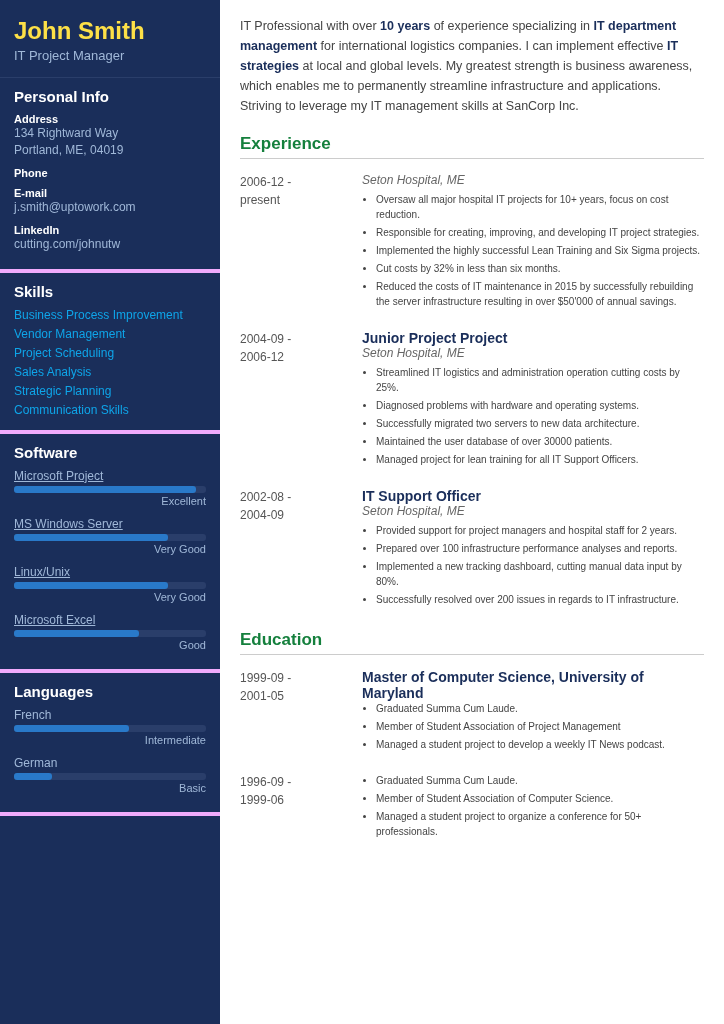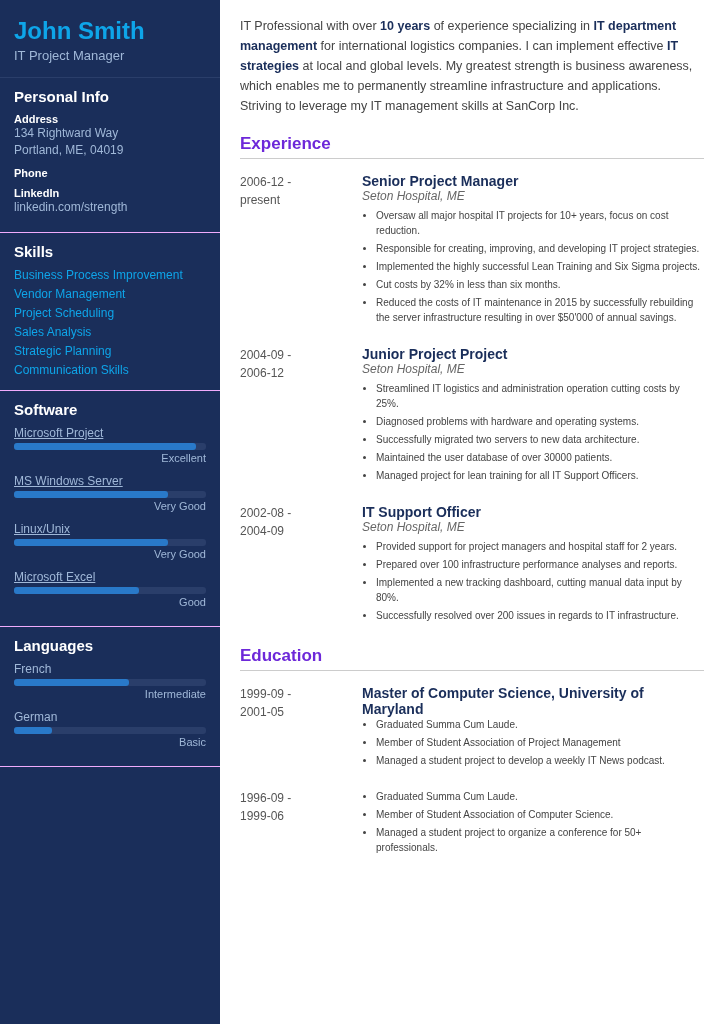--- a/index.html
+++ b/index.html
@@ -15,32 +15,32 @@
       flex-shrink: 0;
     }
     .sidebar-header {
       background: #1a2e5a;
       padding: 18px 14px 14px 14px;
       border-bottom: 1px solid #2a3e6a;
     }
     .sidebar-header .name {
       font-size: 24px;
       font-weight: 900;
-      color: #0ea5e9;
+      color: #fde047;
       line-height: 1.1;
     }
     .sidebar-header .title {
       font-size: 13px;
       color: #a0b8d8;
       margin-top: 4px;
     }
 
     .sidebar-section {
       padding: 10px 14px 8px 14px;
-      border-bottom: 1px solid #f0abfc;
+      border-bottom: 4px solid #f0abfc;
     }
     .sidebar-section-title {
       font-size: 15px;
       font-weight: 700;
       color: #fff;
       margin-bottom: 8px;
     }
 
     .info-item { margin-bottom: 8px; }
     .info-label { font-size: 11px; font-weight: 700; color: #fff; }
@@ -69,21 +69,21 @@
       font-size: 12.5px;
       color: #444;
       line-height: 1.6;
       margin-bottom: 18px;
     }
     .summary-text strong { color: #1a2e5a; }
 
     .section-title {
       font-size: 17px;
       font-weight: 700;
-      color: #6d28d9;
+      color: #15803d;
       border-bottom: 1px solid #ccc;
       padding-bottom: 4px;
       margin-bottom: 14px;
     }
 
     .section { margin-bottom: 20px; }
 
     .entry { display: flex; margin-bottom: 18px; gap: 32px; }
     .entry-date { width: 90px; min-width: 90px; font-size: 12px; color: #555; line-height: 1.5; }
     .entry-content { flex: 1; }
@@ -104,22 +104,26 @@
   <div class="sidebar-section">
     <div class="sidebar-section-title">Personal Info</div>
     <div class="info-item">
       <div class="info-label">Address</div>
       <div class="info-value">134 Rightward Way<br>Portland, ME, 04019</div>
     </div>
     <div class="info-item">
       <div class="info-label">Phone</div>
     </div>
     <div class="info-item">
+      <div class="info-label">E-mail</div>
+      <div class="info-value">j.smith@uptowork.com</div>
+    </div>
+    <div class="info-item">
       <div class="info-label">LinkedIn</div>
-      <div class="info-value">linkedin.com/strength</div>
+      <div class="info-value">cutting.com/johnutw</div>
     </div>
   </div>
 
   <div class="sidebar-section">
     <div class="sidebar-section-title">Skills</div>
     <div class="skill-item">Business Process Improvement</div>
     <div class="skill-item">Vendor Management</div>
     <div class="skill-item">Project Scheduling</div>
     <div class="skill-item">Sales Analysis</div>
     <div class="skill-item">Strategic Planning</div>
@@ -181,21 +185,20 @@
   <p class="summary-text">
     IT Professional with over <strong>10 years</strong> of experience specializing in <strong>IT department management</strong> for international logistics companies. I can implement effective <strong>IT strategies</strong> at local and global levels. My greatest strength is business awareness, which enables me to permanently streamline infrastructure and applications. Striving to leverage my IT management skills at SanCorp Inc.
   </p>
 
   <div class="section">
     <div class="section-title">Experience</div>
 
     <div class="entry">
       <div class="entry-date">2006-12 -<br>present</div>
       <div class="entry-content">
-        <div class="entry-title">Senior Project Manager</div>
         <div class="entry-subtitle">Seton Hospital, ME</div>
         <ul class="entry-list">
           <li>Oversaw all major hospital IT projects for 10+ years, focus on cost reduction.</li>
           <li>Responsible for creating, improving, and developing IT project strategies.</li>
           <li>Implemented the highly successful Lean Training and Six Sigma projects.</li>
           <li>Cut costs by 32% in less than six months.</li>
           <li>Reduced the costs of IT maintenance in 2015 by successfully rebuilding the server infrastructure resulting in over $50'000 of annual savings.</li>
         </ul>
       </div>
     </div>

